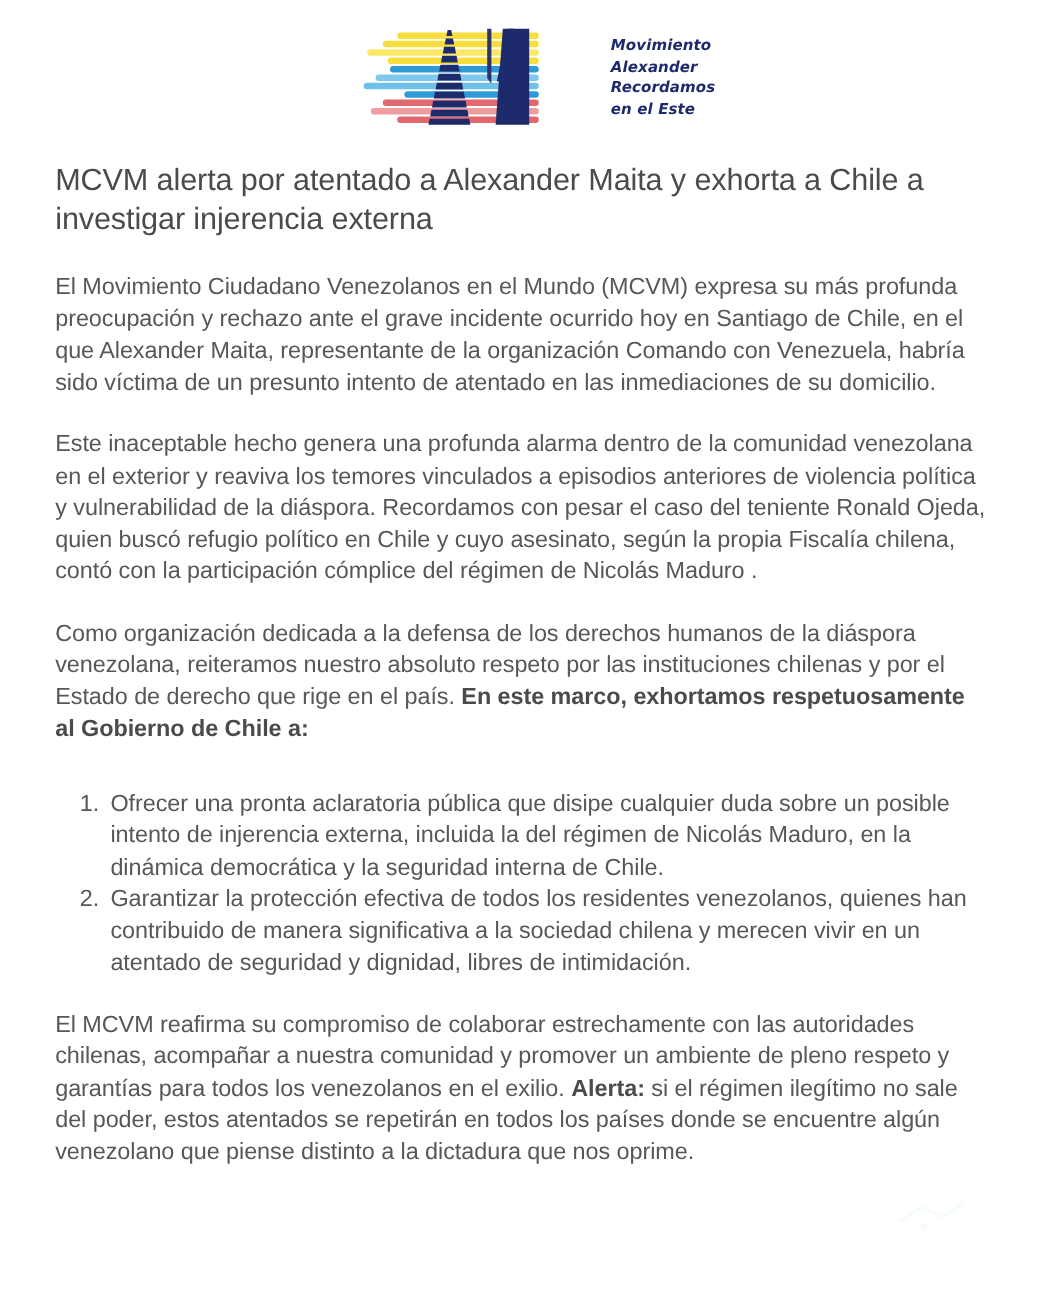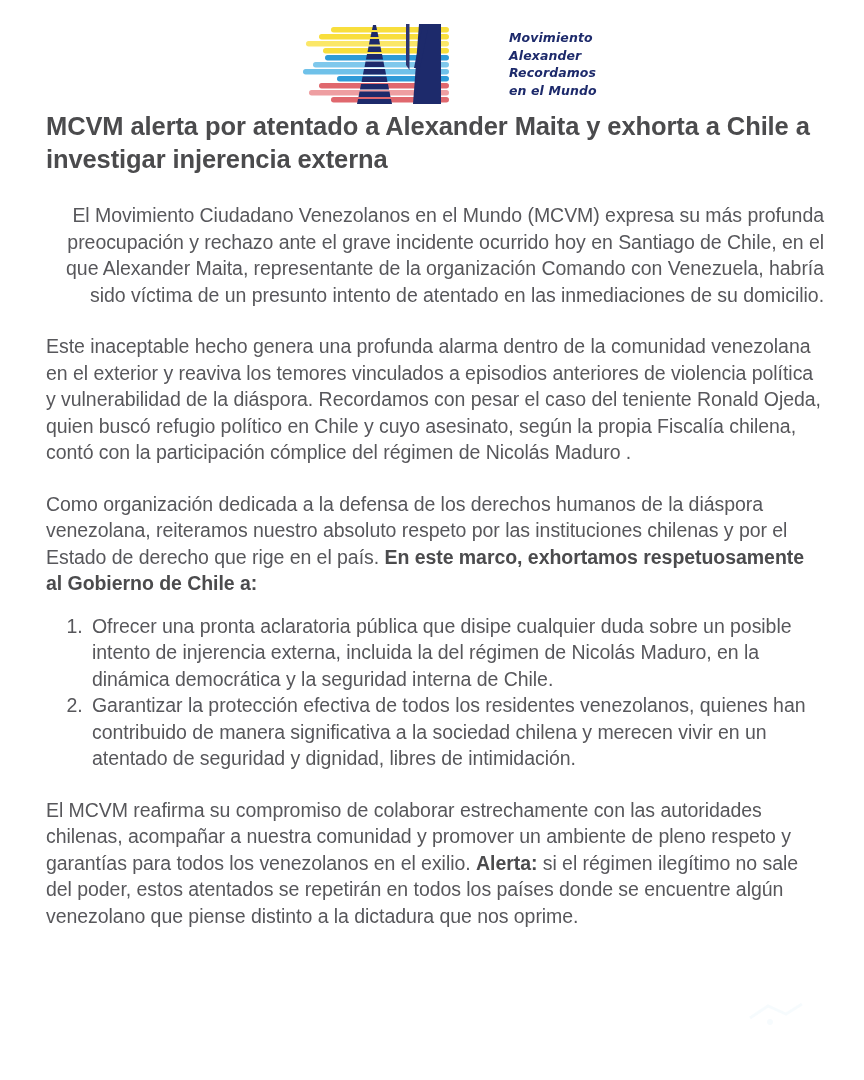--- a/index.html
+++ b/index.html
@@ -54,39 +54,39 @@
   }
 
   
   .article {
     padding: 0 40px 0 46px;
   }
   h1.headline {
     font-family: "Liberation Sans", sans-serif;
     font-size: 25.5px;
     line-height: 33px;
-    font-weight: bold;
+    font-weight: normal;
     color: #4b4b4d;
-    margin: 4px 0 0 0;
+    margin: 28px 0 0 0;
     letter-spacing: -0.1px;
     max-width: 770px;
   }
   p.body-text {
     font-size: 19.5px;
     line-height: 26.5px;
     color: #57575b;
     margin: 25px 0 0 0;
     max-width: 785px;
     letter-spacing: -0.05px;
   }
-  p.body-text.first { margin-top: 26px; text-align: right; }
+  p.body-text.first { margin-top: 26px; }
   p.body-text b, .num-list b { font-weight: bold; color: #4b4b4d; }
 
   ol.num-list {
-    margin: 16px 0 0 0;
+    margin: 36px 0 0 0;
     padding: 0 0 0 42px;
     list-style: decimal;
     max-width: 790px;
   }
   ol.num-list li {
     font-size: 19.5px;
     line-height: 26.5px;
     color: #57575b;
     padding-left: 4px;
     margin: 0;
@@ -151,21 +151,21 @@
 
         <polygon points="118,2 140,2 140,82 112,82" fill="#1D2A6B"></polygon>
         <polygon points="122,2 128,2 119,46 113,46" fill="#1D2A6B"></polygon>
       </svg>
     </div>
 
     <div class="logo-wordmark">
       <div>Movimiento</div>
       <div>Alexander</div>
       <div>Recordamos</div>
-      <div>en el Mundo</div>
+      <div>en el Este</div>
     </div>
 
   </div>
 </header>
 
 <main class="article">
 
   <h1 class="headline">MCVM alerta por atentado a Alexander Maita y exhorta a Chile a investigar injerencia externa</h1>
 
   <p class="body-text first">El Movimiento Ciudadano Venezolanos en el Mundo (MCVM) expresa su más profunda preocupación y rechazo ante el grave incidente ocurrido hoy en Santiago de Chile, en el que Alexander Maita, representante de la organización Comando con Venezuela, habría sido víctima de un presunto intento de atentado en las inmediaciones de su domicilio.</p>

